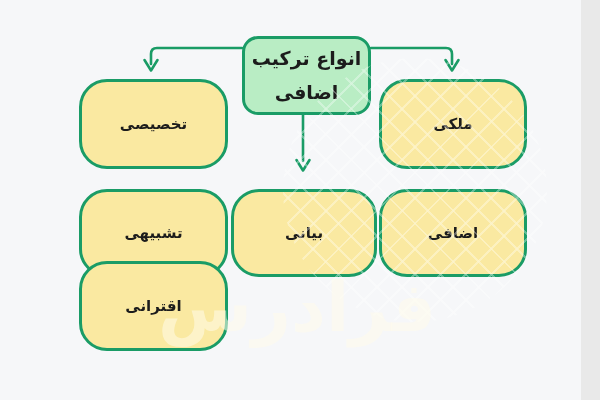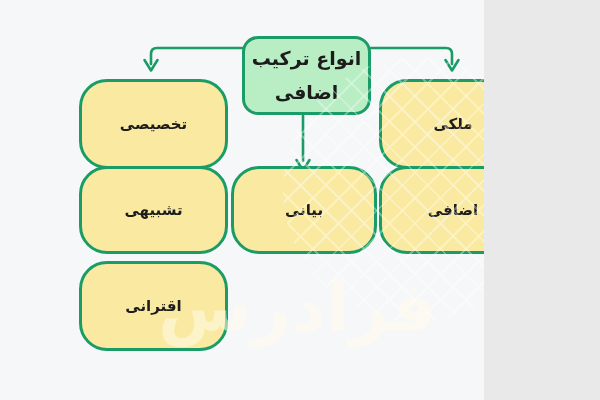--- a/index.html
+++ b/index.html
@@ -9,21 +9,21 @@
     --stroke:#1a9c66;
     --text:#1c1c1c;
   }
   html,body{margin:0;padding:0;}
   body{
     background:#e9e9e9;
     font-family:"DejaVu Sans", sans-serif;
   }
   .canvas{
     position:relative;
-    width:484px;height:400px;
+    width:581px;height:400px;
     background:var(--background);
     overflow:hidden;
   }
   
   .node{
     position:absolute;
     box-sizing:border-box;
     background:var(--box-fill);
     border:3px solid var(--stroke);
     border-radius:28px;
@@ -43,21 +43,21 @@
     font-weight:bold;font-size:19px;line-height:1.75;color:var(--text);
     z-index:1;
     direction:rtl;
     text-align:center;
   }
   
   .c-left{left:79px;width:149px;}
   .c-mid{left:231px;width:146px;}
   .c-right{left:379px;width:148px;text-align:center;}
   .r1{top:79px;height:90px;}
-  .r2{top:166px;height:88px;}
+  .r2{top:189px;height:88px;}
   .r3{top:261px;height:90px;}
   
   svg.connectors{
     position:absolute;left:0;top:0;width:600px;height:400px;
     z-index:0;
   }
   svg.connectors path{
     fill:none;
     stroke:var(--stroke);
     stroke-width:2.6;

